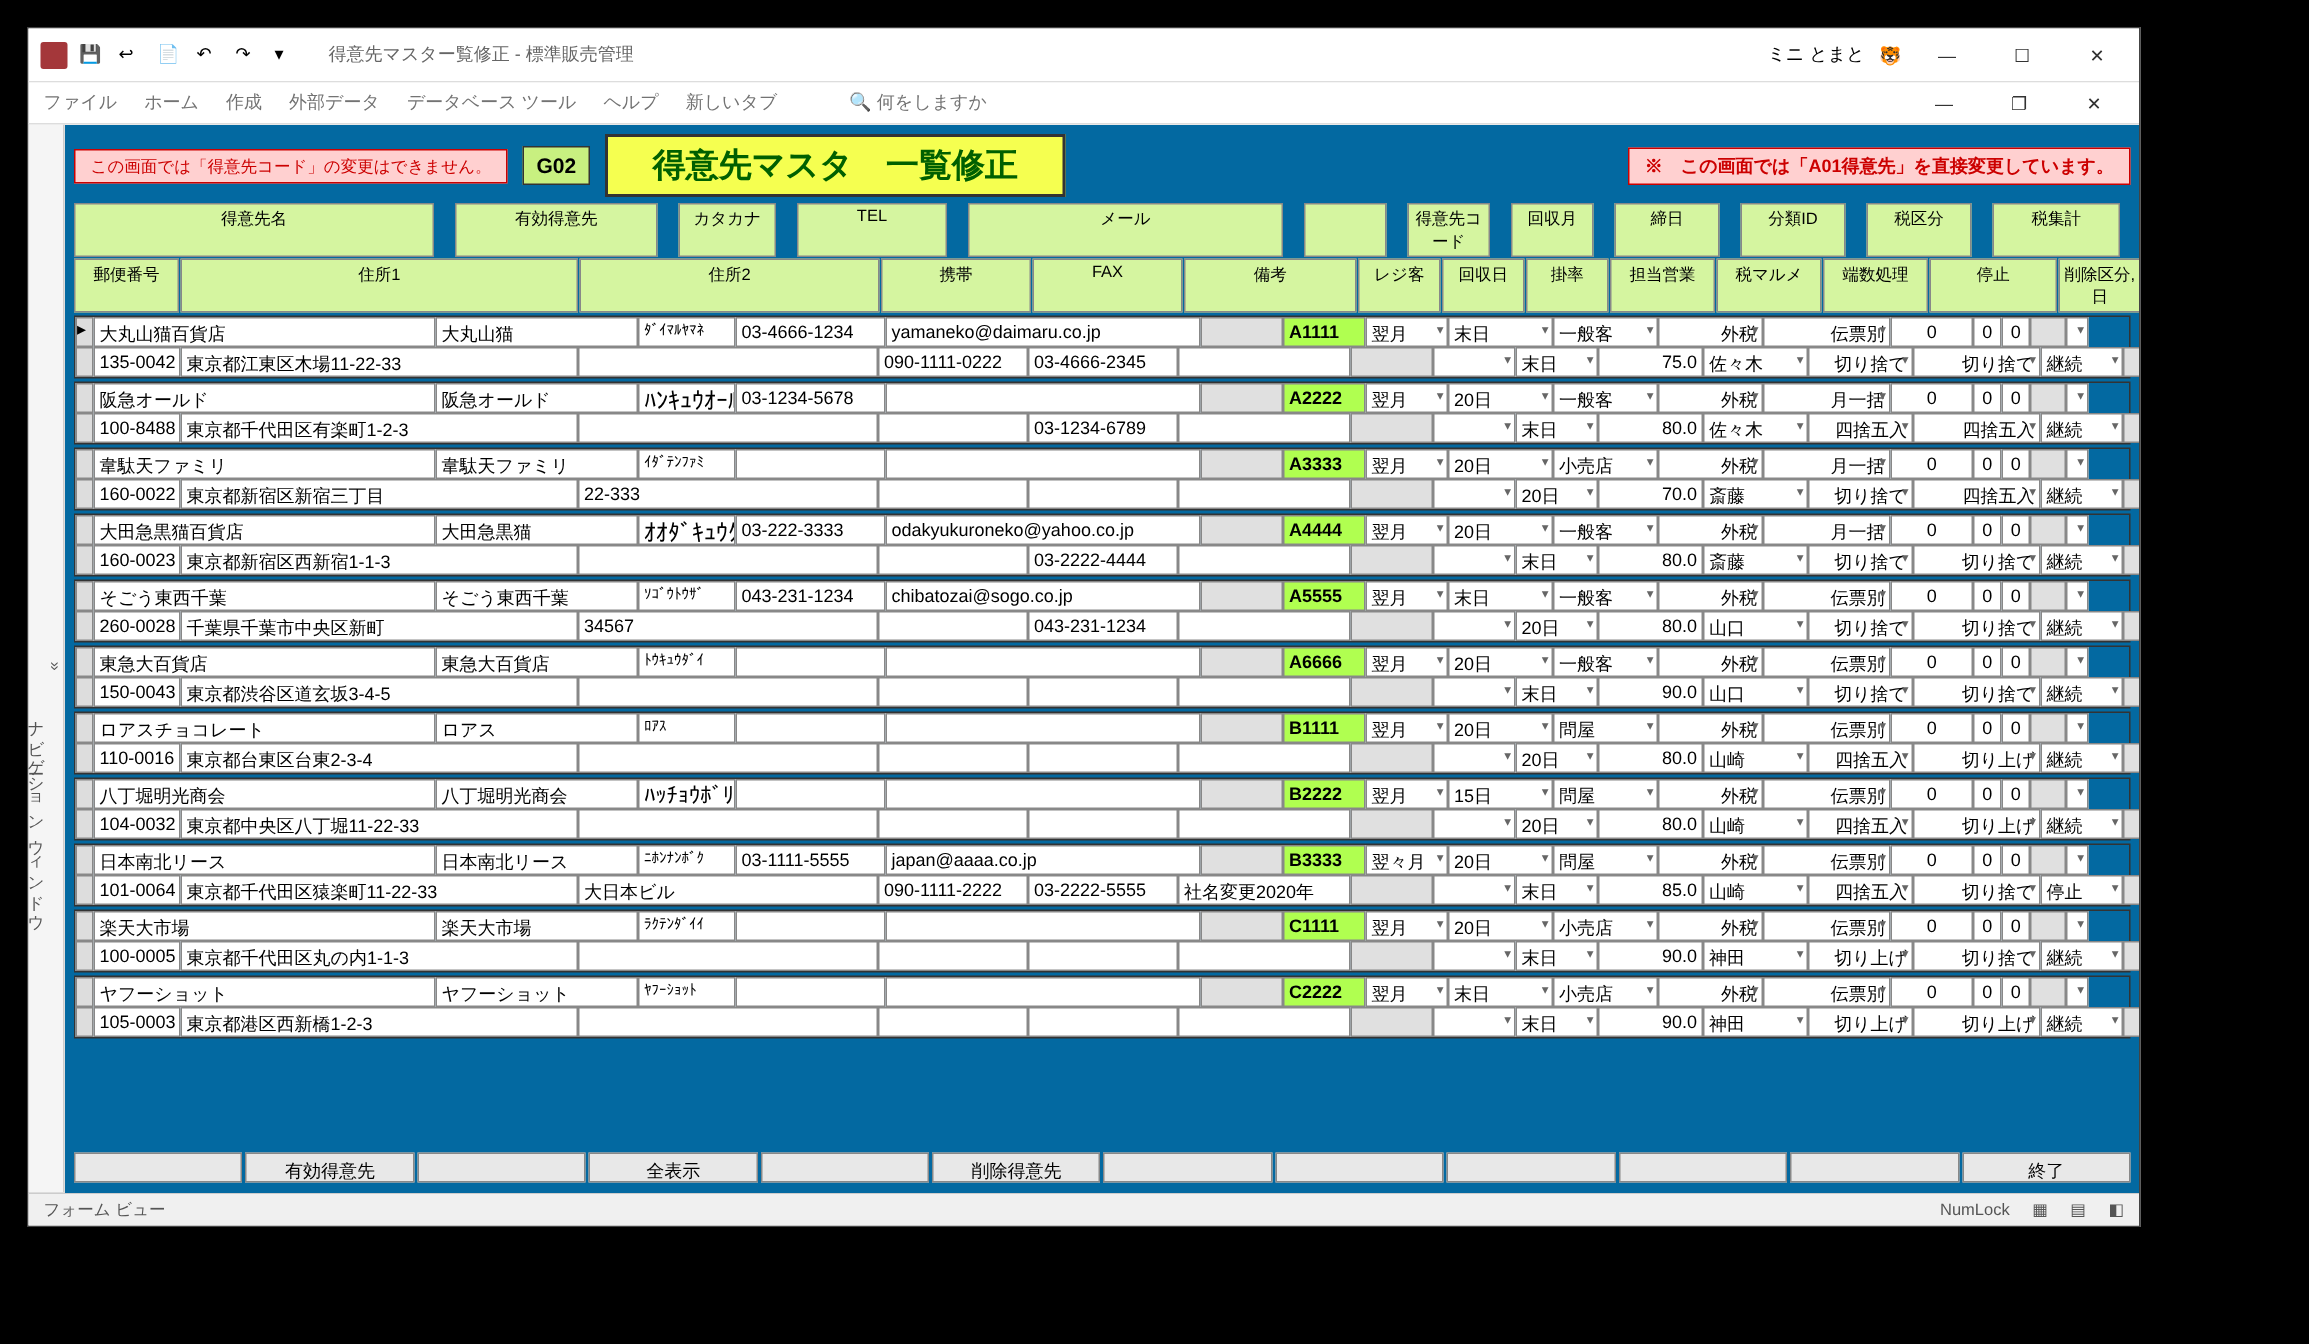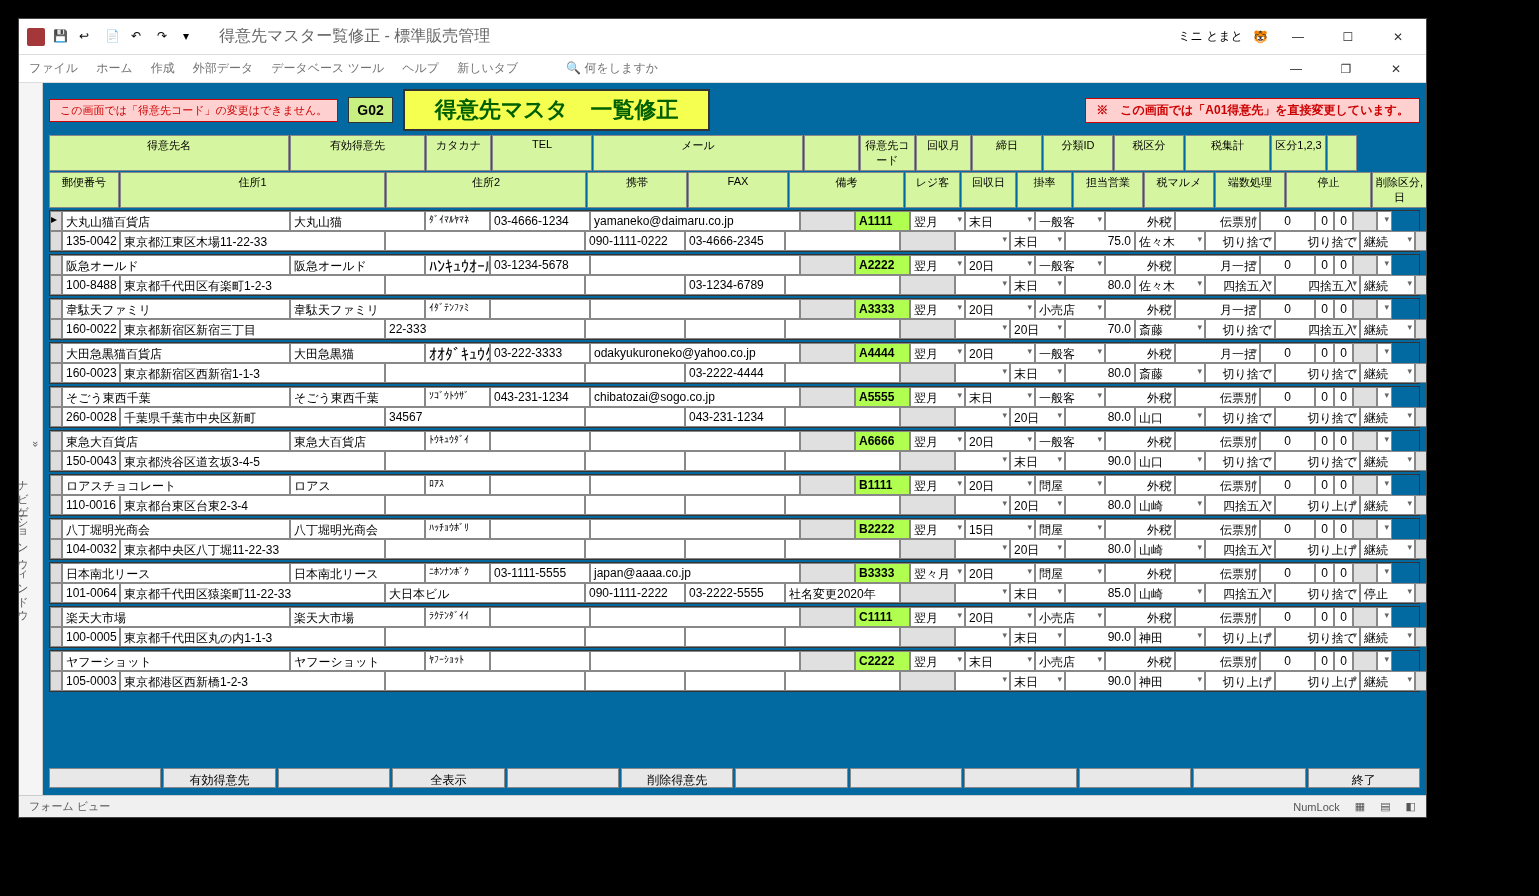--- a/index.html
+++ b/index.html
@@ -2,36 +2,36 @@
 <html><head>
 <meta charset="utf-8">
 <style>
 * { box-sizing: border-box; margin: 0; padding: 0; }
 body { font-family: "MS PGothic", sans-serif; font-size: 12px; background: #000; width: 1539px; height: 896px; overflow: hidden; }
 .window { position: absolute; left: 18px; top: 18px; width: 1409px; height: 800px; background: #f0f0f0; border: 1px solid #444; display: flex; flex-direction: column; }
 .titlebar { height: 36px; background: #fff; display: flex; align-items: center; padding: 0 8px; border-bottom: 1px solid #ddd; }
 .titlebar .icon { width: 18px; height: 18px; background: #a4373a; border-radius: 2px; margin-right: 8px; }
 .titlebar .qat { display: flex; gap: 10px; align-items: center; }
 .titlebar .qat span { width: 16px; height: 16px; display: inline-block; }
-.titlebar .title { margin-left: 20px; color: #666; font-size: 16px; }
+.titlebar .title { margin-left: 20px; color: #666; font-size: 12px; }
 .titlebar .right { margin-left: auto; display: flex; align-items: center; gap: 10px; }
 .winbtn { width: 40px; height: 30px; display: flex; align-items: center; justify-content: center; color: #333; }
 .menubar { height: 28px; background: #fff; display: flex; align-items: center; padding: 0 10px; gap: 18px; border-bottom: 1px solid #ddd; }
 .menubar span { color: #737373; font-size: 12px; }
 .menubar .search { margin-left: 30px; color: #888; }
 .menubar .right { margin-left: auto; display: flex; gap: 10px; }
 .content { flex: 1; display: flex; background: #e8e8e8; overflow: hidden; }
 .navpane { width: 24px; background: #f5f5f5; border-right: 1px solid #ccc; writing-mode: vertical-rl; text-align: center; padding-top: 10px; font-size: 11px; color: #555; }
 .main { flex: 1; background: #0369a1; padding: 6px; overflow: auto; position: relative; }
 .topbanners { display: flex; gap: 10px; align-items: center; margin-bottom: 4px; }
 .banner-pink { background: #ffd0d0; border: 1px solid #c00; padding: 3px 10px; color: #c00; font-size: 11px; }
 .banner-code { background: #c8f080; border: 1px solid #333; padding: 4px 8px; font-weight: bold; font-size: 14px; }
 .banner-title { background: #f5ff50; border: 2px solid #333; padding: 4px 30px; font-size: 22px; font-weight: bold; color: #006000; }
 .banner-warn { background: #ffd0d0; color: #c00; border: 1px solid #c00; padding: 3px 10px; font-size: 12px; font-weight: bold; }
-.hdr-grid { display: grid; grid-template-columns: 240px 135px 65px 100px 210px 55px 55px 55px 70px 70px 70px 85px 55px 30px 55px; gap: 1px; margin-bottom: 1px; }
+.hdr-grid { display: grid; grid-template-columns: 240px 135px 65px 100px 210px 55px 55px 55px 70px 70px 70px 85px 55px 30px 55px; gap: 14px; margin-bottom: 1px; }
 .hdr-grid2 { display: grid; grid-template-columns: 70px 265px 200px 100px 100px 115px 55px 55px 55px 70px 70px 70px 85px 55px 30px 55px; gap: 1px; margin-bottom: 2px; }
 .hdr { background: #d5f5a0; border: 1px solid #888; text-align: center; padding: 2px 1px; font-size: 11px; }
 .row-block { margin-bottom: 2px; border: 1px solid #333; }
 .row1 { display: grid; grid-template-columns: 12px 228px 135px 65px 100px 210px 55px 55px 55px 70px 70px 70px 85px 55px 19px 19px 24px 15px; }
 .row2 { display: grid; grid-template-columns: 12px 58px 265px 200px 100px 100px 115px 55px 55px 55px 70px 70px 70px 85px 55px 30px 30px 15px; }
 .cell { border: 1px solid #888; background: #fff; padding: 2px 3px; font-size: 12px; height: 20px; overflow: hidden; white-space: nowrap; }
 .cell.gray { background: #e0e0e0; }
 .cell.green { background: #b0ff50; font-weight: bold; }
 .cell.sel { position: relative; }
 .cell.sel::after { content: "▾"; position: absolute; right: 2px; top: 2px; font-size: 9px; color: #666; }
@@ -419,21 +419,21 @@
       <div class="cell sel">継続</div>
       <div class="cell gray"></div>
 
     </div>
   </div>
           <div class="row-block">
     <div class="row1">
       <div class="rowsel"></div>
       <div class="cell">八丁堀明光商会</div>
       <div class="cell">八丁堀明光商会</div>
-      <div class="cell" style="font-size:10px">ﾊｯﾁｮｳﾎﾞﾘ</div>
+      <div class="cell" style="font-size:15px">ﾊｯﾁｮｳﾎﾞﾘ</div>
       <div class="cell"></div>
       <div class="cell"></div>
       <div class="cell gray"></div>
       <div class="cell green">B2222</div>
       <div class="cell sel">翌月</div>
       <div class="cell sel">15日</div>
       <div class="cell sel">問屋</div>
       <div class="cell sel r">外税</div>
       <div class="cell sel r">伝票別</div>
       <div class="cell c">0</div>

